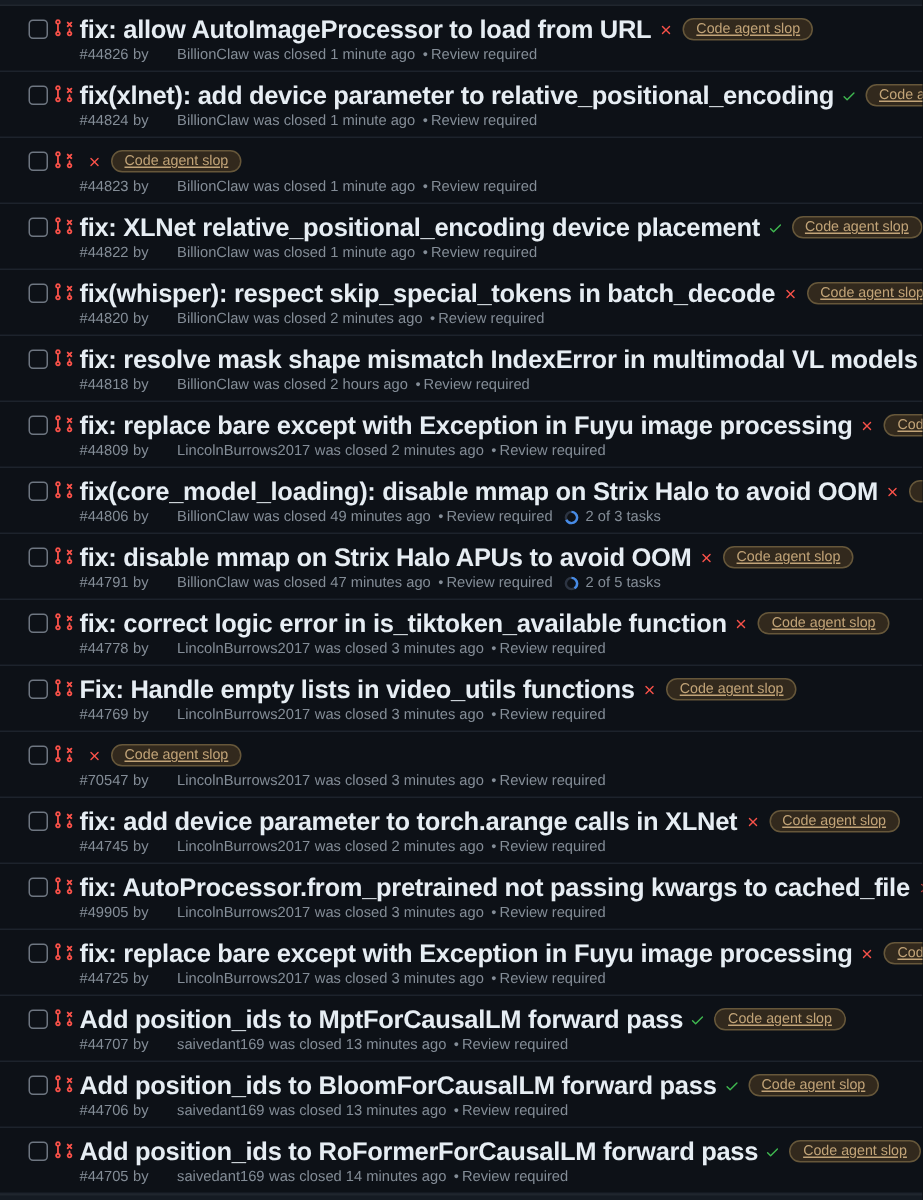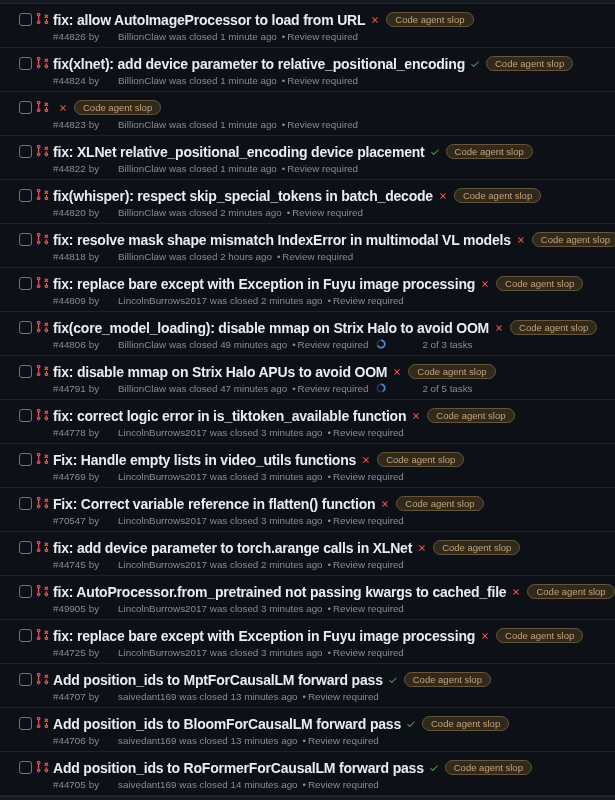--- a/index.html
+++ b/index.html
@@ -29,42 +29,42 @@
   .checkbox{
     width:11px;height:11px;flex:0 0 auto;
     border:1px solid var(--checkbox_border);
     border-radius:3px;margin-top:1px;background:transparent;
   }
   .pr-icon{flex:0 0 auto;margin-left:4px;margin-top:0px;line-height:0;}
   .pr-icon svg{width:13px;height:13px;fill:var(--red);}
   .row-main{margin-left:4px;flex:1;min-width:0;}
   .title-line{display:flex;align-items:center;white-space:nowrap;height:15px;}
   .title{
-    font-size:14px;font-weight:bold;color:var(--title);
+    font-size:17px;font-weight:bold;color:var(--title);
     letter-spacing:-0.2px;text-decoration:none;cursor:pointer;
   }
   .status{line-height:0;margin-left:5px;}
   .status svg{width:10px;height:10px;}
   .status.pass svg{fill:var(--green);}
   .status.fail svg{fill:var(--red);}
   .label-pill{
     margin-left:6px;
     font-size:9.5px;line-height:13px;
     color:var(--label_text);background:var(--label_bg);
     border:1px solid var(--label_border);
-    border-radius:999px;padding:0 8px;cursor:pointer;
+    border-radius:999px;padding:0 8px;cursor:pointer;text-decoration:underline;
   }
   .meta{
     margin-top:4px;font-size:9.8px;color:var(--meta);
     white-space:nowrap;display:flex;align-items:center;
   }
   .meta > span, .meta > a{margin-right:3px;}
   .meta a{color:var(--meta);text-decoration:none;cursor:pointer;padding-left:16px;}
   .meta .sep{margin:0 2px;}
-  .tasks{display:flex;align-items:flex-start;margin-left:5px;gap:32px;}
+  .tasks{display:flex;align-items:flex-end;margin-left:5px;}
   .tasks svg{width:10px;height:10px;margin-right:4px;}
   .tasks circle.track{stroke:#2c3442;}
   .tasks circle.arc{stroke:var(--blue);}
 </style>
 </head>
 <body>
 
 <div class="edge-strip top"></div>
 
 <div class="pr-list">
@@ -411,21 +411,20 @@
 
   <div class="row">
     <span class="checkbox"></span>
     <span class="pr-icon">
       <svg viewBox="0 0 16 16" aria-hidden="true">
           <path d="M3.25 1A2.25 2.25 0 0 1 4 5.372v5.256a2.251 2.251 0 1 1-1.5 0V5.372A2.25 2.25 0 0 1 3.25 1Zm9.5 7.5a.75.75 0 0 1 .75.75v1.378a2.251 2.251 0 1 1-1.5 0V9.25a.75.75 0 0 1 .75-.75Zm-2.03-5.273a.75.75 0 0 1 1.06 0l.97.97.97-.97a.748.748 0 0 1 1.265.332.75.75 0 0 1-.205.729l-.97.97.97.97a.751.751 0 0 1-.018 1.042.751.751 0 0 1-1.042.018l-.97-.97-.97.97a.749.749 0 0 1-1.275-.326.749.749 0 0 1 .215-.734l.97-.97-.97-.97a.75.75 0 0 1 0-1.06ZM2.5 3.25a.75.75 0 1 0 1.5 0 .75.75 0 0 0-1.5 0ZM3.25 12a.75.75 0 1 0 0 1.5.75.75 0 0 0 0-1.5Zm9.5 0a.75.75 0 1 0 0 1.5.75.75 0 0 0 0-1.5Z"></path>
         </svg>
     </span>
     <div class="row-main">
       <div class="title-line">
-        <a class="title">Fix: Correct variable reference in flatten() function</a>
 
         <span class="status fail">
           <svg viewBox="0 0 16 16" aria-hidden="true">
               <path d="M3.72 3.72a.75.75 0 0 1 1.06 0L8 6.94l3.22-3.22a.749.749 0 0 1 1.275.326.749.749 0 0 1-.215.734L9.06 8l3.22 3.22a.749.749 0 0 1-.326 1.275.749.749 0 0 1-.734-.215L8 9.06l-3.22 3.22a.751.751 0 0 1-1.042-.018.751.751 0 0 1-.018-1.042L6.94 8 3.72 4.78a.75.75 0 0 1 0-1.06Z"></path>
             </svg>
         </span>
         <span class="label-pill">Code agent slop</span>
       </div>
       <div class="meta">
         <span>#70547</span>

